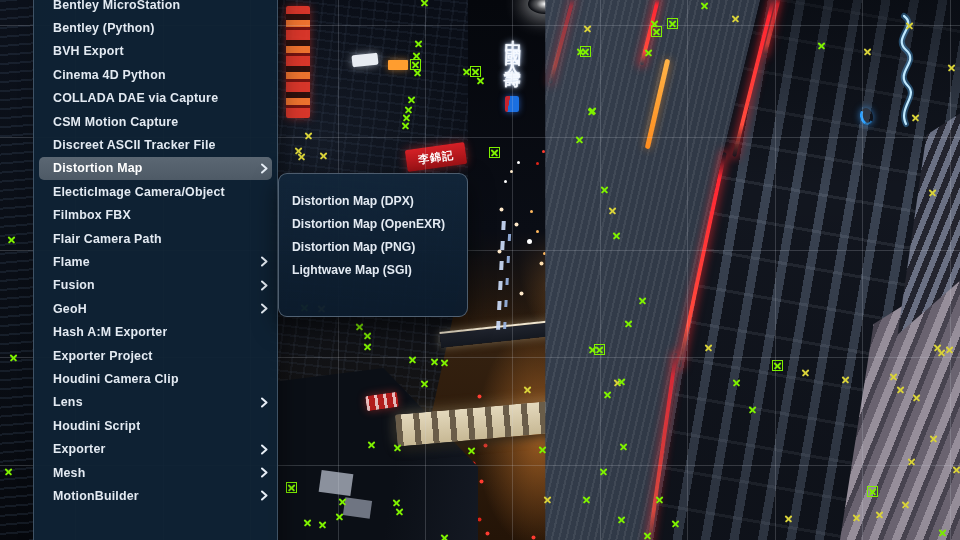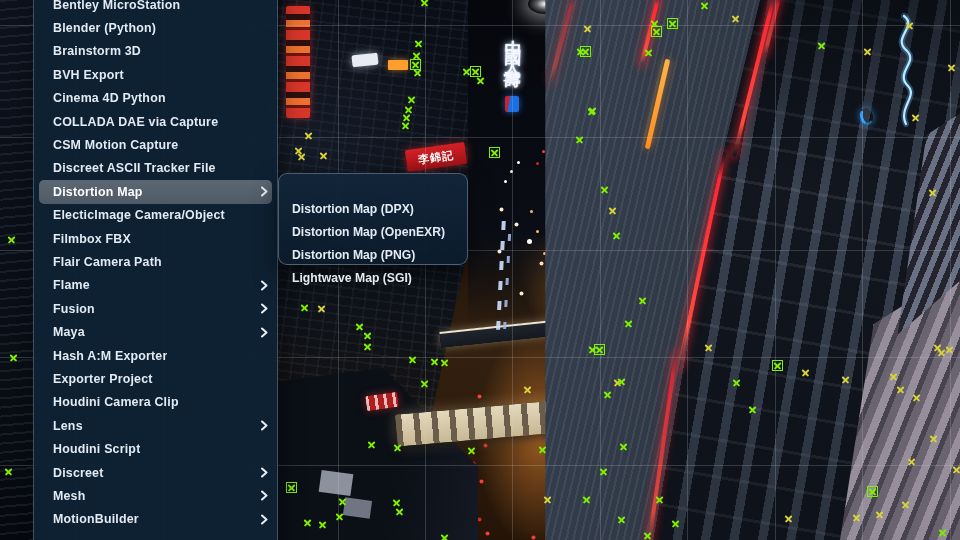--- a/index.html
+++ b/index.html
@@ -139,24 +139,24 @@
     background:rgba(15,34,52,.96);
     border-left:1px solid rgba(155,175,195,.35);border-right:1px solid rgba(155,175,195,.35);
     box-shadow:6px 0 18px rgba(0,0,0,.35);}
   #menu-list{position:absolute;top:5px;left:0;right:0;}
   .menu-row{display:flex;align-items:center;justify-content:space-between;height:23.4px;
     padding:0 9px 0 19px;color:#e3eaf2;font-size:12.4px;font-weight:700;letter-spacing:.2px;white-space:nowrap;}
   .menu-row.hl{background:linear-gradient(#5b6773,#4e5a66);border-radius:5px;margin:0 5px;
     padding:0 4px 0 14px;color:#fff;}
   .menu-row .lbl{overflow:hidden;text-overflow:ellipsis;}
   .arrow-ic{flex:0 0 auto;margin-left:8px;display:block;}
-  #submenu-panel{left:278px;top:173px;width:190px;height:92px;z-index:21;border-radius:9px;
+  #submenu-panel{left:278px;top:173px;width:190px;height:144px;z-index:21;border-radius:9px;
     background:linear-gradient(rgba(18,38,58,.97),rgba(12,28,45,.97));
     border:1px solid rgba(185,200,215,.38);
-    box-shadow:0 10px 25px rgba(0,0,0,.55);padding:23px 0;}
+    box-shadow:0 10px 25px rgba(0,0,0,.55);padding:15px 0;}
   .submenu-row{display:flex;align-items:center;height:23.2px;padding:0 10px 0 13px;color:#e3eaf2;
     font-size:12.2px;font-weight:700;white-space:nowrap;}
 </style>
 </head>
 <body>
 
 <div id="stage">
 
   <div class="abs" id="bg-base"></div>
   <div class="abs" id="strip-left"></div>
@@ -617,24 +617,21 @@
       </div>
     </div>
   <div class="abs" id="vignette"></div>
 
   <div class="abs" id="menu-panel">
     <div id="menu-list">
         <div class="menu-row">
           <span class="lbl">Bentley MicroStation</span>
         </div>
         <div class="menu-row">
-          <span class="lbl">Blender (Python)</span>
-        </div>
-        <div class="menu-row">
-          <span class="lbl">Brainstorm 3D</span>
+          <span class="lbl">Bentley (Python)</span>
         </div>
         <div class="menu-row">
           <span class="lbl">BVH Export</span>
         </div>
         <div class="menu-row">
           <span class="lbl">Cinema 4D Python</span>
         </div>
         <div class="menu-row">
           <span class="lbl">COLLADA DAE via Capture</span>
         </div>
@@ -665,21 +662,21 @@
             <polyline points="1,1.5 5.5,5.5 1,9.5" fill="none" stroke="#e6edf5" stroke-width="2" stroke-linecap="round" stroke-linejoin="round"></polyline>
           </svg>
         </div>
         <div class="menu-row">
           <span class="lbl">Fusion</span>
           <svg width="7" height="11" class="arrow-ic">
             <polyline points="1,1.5 5.5,5.5 1,9.5" fill="none" stroke="#e6edf5" stroke-width="2" stroke-linecap="round" stroke-linejoin="round"></polyline>
           </svg>
         </div>
         <div class="menu-row">
-          <span class="lbl">Maya</span>
+          <span class="lbl">GeoH</span>
           <svg width="7" height="11" class="arrow-ic">
             <polyline points="1,1.5 5.5,5.5 1,9.5" fill="none" stroke="#e6edf5" stroke-width="2" stroke-linecap="round" stroke-linejoin="round"></polyline>
           </svg>
         </div>
         <div class="menu-row">
           <span class="lbl">Hash A:M Exporter</span>
         </div>
         <div class="menu-row">
           <span class="lbl">Exporter Project</span>
         </div>
@@ -689,21 +686,21 @@
         <div class="menu-row">
           <span class="lbl">Lens</span>
           <svg width="7" height="11" class="arrow-ic">
             <polyline points="1,1.5 5.5,5.5 1,9.5" fill="none" stroke="#e6edf5" stroke-width="2" stroke-linecap="round" stroke-linejoin="round"></polyline>
           </svg>
         </div>
         <div class="menu-row">
           <span class="lbl">Houdini Script</span>
         </div>
         <div class="menu-row">
-          <span class="lbl">Discreet</span>
+          <span class="lbl">Exporter</span>
           <svg width="7" height="11" class="arrow-ic">
             <polyline points="1,1.5 5.5,5.5 1,9.5" fill="none" stroke="#e6edf5" stroke-width="2" stroke-linecap="round" stroke-linejoin="round"></polyline>
           </svg>
         </div>
         <div class="menu-row">
           <span class="lbl">Mesh</span>
           <svg width="7" height="11" class="arrow-ic">
             <polyline points="1,1.5 5.5,5.5 1,9.5" fill="none" stroke="#e6edf5" stroke-width="2" stroke-linecap="round" stroke-linejoin="round"></polyline>
           </svg>
         </div>

